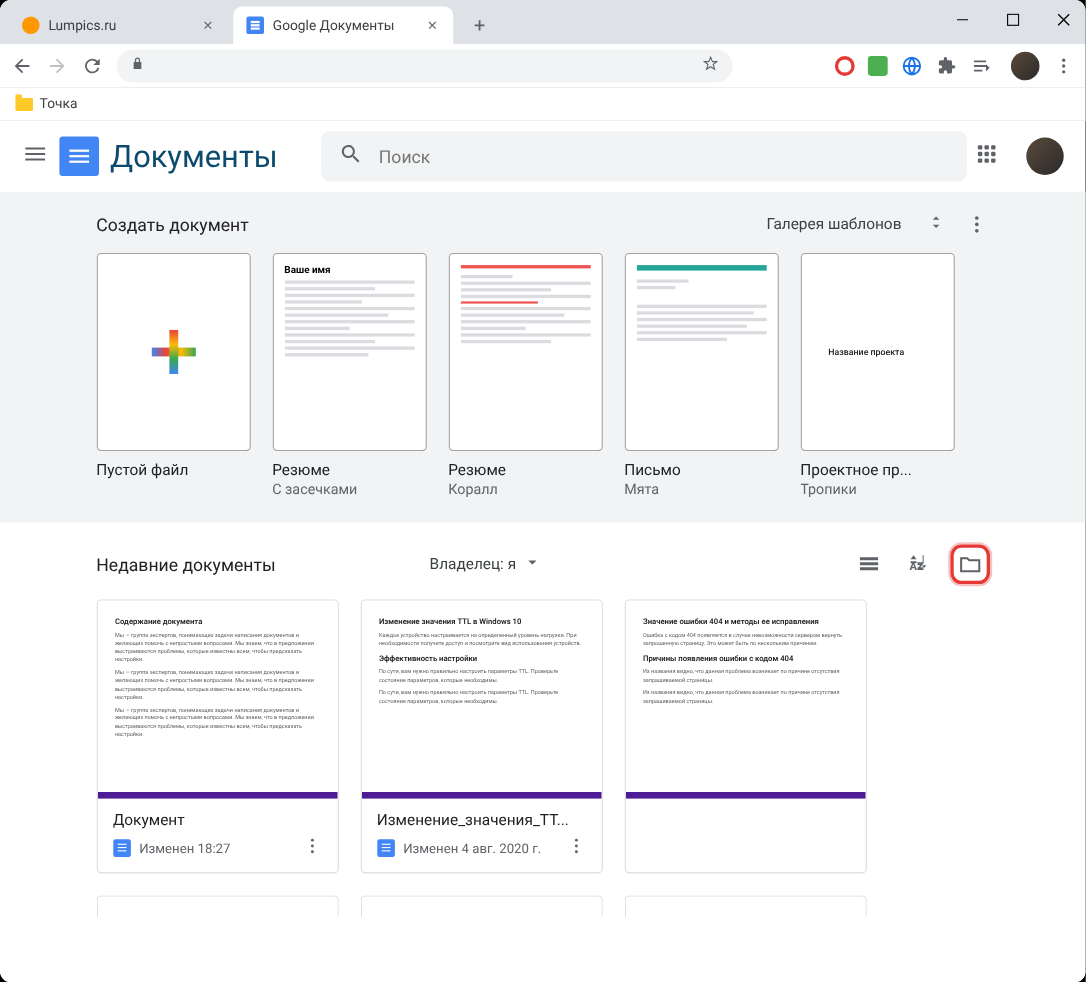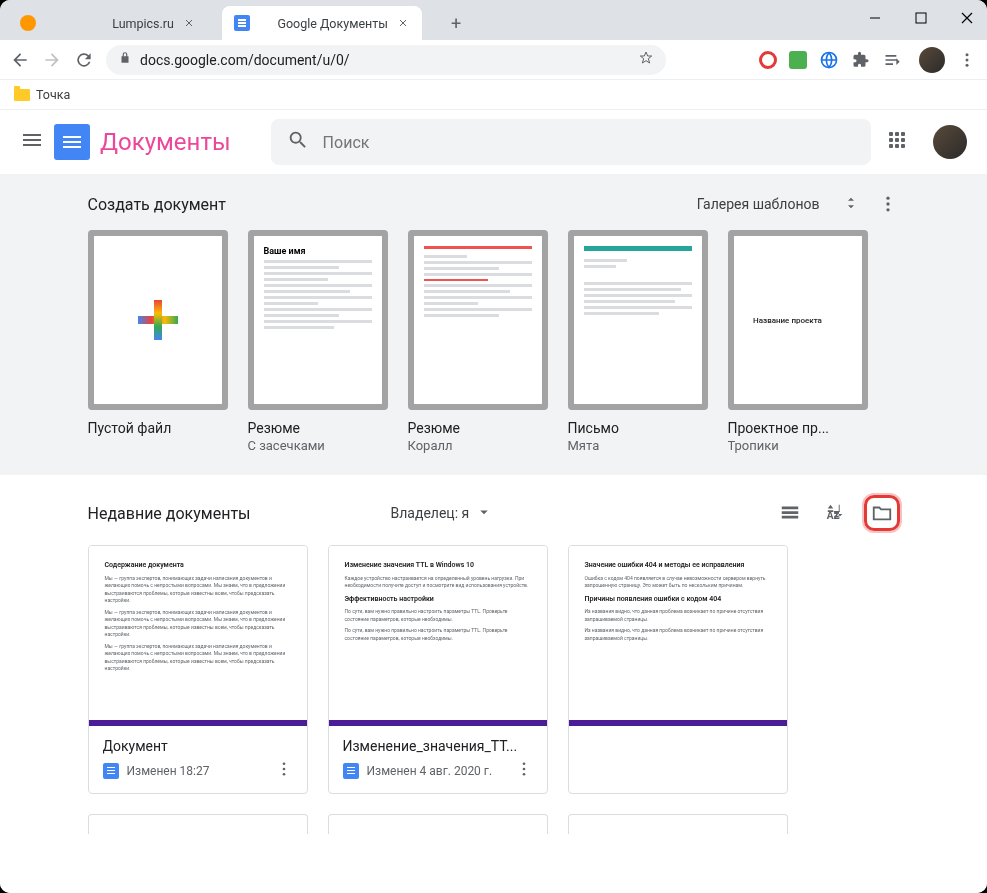--- a/index.html
+++ b/index.html
@@ -1,53 +1,53 @@
 <!DOCTYPE html>
 <html><head>
 <meta charset="utf-8">
 <style>
 * { margin: 0; padding: 0; box-sizing: border-box; font-family: -apple-system, "Segoe UI", Roboto, Arial, sans-serif; }
 body { background: #000; display: flex; justify-content: center; align-items: flex-start; }
 .window { width: 987px; height: 893px; background: #fff; border-radius: 10px; overflow: hidden; display: flex; flex-direction: column; box-shadow: 0 0 0 1px #000; margin: 0; }
 .titlebar { height: 40px; background: #dee1e6; display: flex; align-items: flex-end; padding: 0 8px; position: relative; }
-.tabs { display: flex; height: 34px; gap: 14px; text-align: right; }
+.tabs { display: flex; height: 34px; gap: 4px; }
 .tab { display: flex; align-items: center; gap: 8px; padding: 0 12px; min-width: 200px; max-width: 220px; border-radius: 8px 8px 0 0; font-size: 12.5px; color: #3c4043; position: relative; cursor: pointer; }
 .tab.active { background: #fff; }
 .tab-close { width: 14px; height: 14px; display: flex; align-items: center; justify-content: center; border-radius: 50%; }
 .tab-plus { width: 28px; height: 28px; display: flex; align-items: center; justify-content: center; cursor: pointer; color: #5f6368; font-size: 18px; margin-left: 6px; align-self: center; }
 .win-controls { position: absolute; right: 6px; top: 4px; display: flex; gap: 18px; }
 .win-btn { width: 28px; height: 28px; display: flex; align-items: center; justify-content: center; cursor: pointer; color: #444; }
 .addr-bar { height: 40px; background: #fff; display: flex; align-items: center; padding: 0 10px; gap: 12px; border-bottom: 1px solid #eceff1; }
 .nav-ico { color: #5f6368; cursor: pointer; width: 20px; height: 20px; display:flex; align-items:center; justify-content:center; }
 .omnibox { flex: 1; height: 30px; background: #f1f3f4; border-radius: 15px; display: flex; align-items: center; padding: 0 12px; gap: 8px; max-width: 560px; }
 .omnibox input { flex: 1; border: none; background: transparent; font-size: 14px; outline: none; color: #202124; }
 .ext-row { display: flex; gap: 12px; align-items: center; margin-left: auto; }
 .ext-ico { width: 20px; height: 20px; display:flex; align-items:center; justify-content:center; cursor: pointer; }
 .bookmarks { height: 30px; background: #fff; display: flex; align-items: center; padding: 0 14px; gap: 6px; font-size: 12.5px; color: #3c4043; border-bottom: 1px solid #eceff1; }
 .app-header { height: 64px; display: flex; align-items: center; padding: 0 20px; gap: 10px; }
 .menu-ico { color: #5f6368; cursor: pointer; }
 .docs-logo { width: 36px; height: 36px; background: #4285f4; border-radius: 3px; display: flex; align-items: center; justify-content: center; position: relative; }
 .docs-logo::after { content: ""; width: 18px; height: 2px; background: #fff; box-shadow: 0 5px 0 #fff, 0 -5px 0 #fff; }
-.app-title { font-size: 24px; color: #ec4899; }
+.app-title { font-size: 28px; color: #0c4a6e; }
 .search-box { flex: 1; max-width: 600px; height: 46px; background: #f1f3f4; border-radius: 8px; display: flex; align-items: center; padding: 0 16px; gap: 14px; margin-left: 30px; }
 .search-box input { flex: 1; border: none; background: transparent; font-size: 16px; outline: none; color: #5f6368; }
 .apps-grid { width: 20px; height: 20px; display: grid; grid-template-columns: repeat(3,4px); grid-template-rows: repeat(3,4px); gap: 2px; cursor: pointer; margin-left: auto; }
 .apps-grid span { background: #5f6368; border-radius: 1px; }
 .avatar { width: 34px; height: 34px; border-radius: 50%; background: linear-gradient(135deg,#5a4a3a,#2a2a2a); margin-left: 14px; cursor: pointer; }
 .content { flex: 1; overflow-y: auto; background: #fff; }
 .grey-strip { background: #f1f3f4; padding: 18px 0 22px; }
 .section-inner { max-width: 860px; margin: 0 auto; padding: 0 24px; }
 .sec-head { display: flex; align-items: center; margin-bottom: 14px; }
 .sec-title { font-size: 16px; color: #202124; }
 .spacer { flex: 1; }
 .gallery-toggle { display: flex; align-items: center; gap: 22px; font-size: 14px; color: #3c4043; cursor: pointer; }
 .more-dots { width: 24px; height: 24px; display: flex; align-items: center; justify-content: center; cursor: pointer; margin-left: 16px; color: #5f6368; }
 .tpl-row { display: flex; gap: 20px; }
 .tpl { width: 140px; cursor: pointer; }
-.tpl-thumb { width: 140px; height: 180px; background: #fff; border: 6px solid #a3a3a3; border-radius: 4px; display: flex; align-items: center; justify-content: center; overflow: hidden; position: relative; }
+.tpl-thumb { width: 140px; height: 180px; background: #fff; border: 1px solid #a3a3a3; border-radius: 4px; display: flex; align-items: center; justify-content: center; overflow: hidden; position: relative; }
 .tpl-thumb.doc { padding: 10px; display: block; }
 .tpl-label { font-size: 14px; color: #202124; margin-top: 10px; white-space: nowrap; overflow: hidden; text-overflow: ellipsis; }
 .tpl-sub { font-size: 13px; color: #5f6368; margin-top: 2px; white-space: nowrap; overflow: hidden; text-overflow: ellipsis; }
 .plus-ico { width: 40px; height: 40px; position: relative; }
 .plus-ico::before, .plus-ico::after { content: ""; position: absolute; background: linear-gradient(90deg,#4285f4,#ea4335,#fbbc05,#34a853); }
 .plus-ico::before { width: 40px; height: 8px; top: 16px; left: 0; }
 .plus-ico::after { width: 8px; height: 40px; left: 16px; top: 0; background: linear-gradient(180deg,#ea4335,#fbbc05,#34a853,#4285f4); }
 .fake-lines { display: flex; flex-direction: column; gap: 3px; }
 .fake-lines span { height: 3px; background: #dadce0; }
 .recent-head { display: flex; align-items: center; padding: 20px 0 14px; }
@@ -134,21 +134,20 @@
       </span>
     <span class="nav-ico">
         <svg class="ic" viewBox="0 0 24 24">
           <path fill="#5f6368" d="M17.65 6.35A8 8 0 1 0 19.7 14h-2.1a6 6 0 1 1-1.4-6.2L13 11h7V4z"></path>
         </svg>
       </span>
     <div class="omnibox">
       <span><svg viewBox="0 0 24 24" width="14" height="14">
             <path fill="#5f6368" d="M12 2a4 4 0 0 0-4 4v3H6v11h12V9h-2V6a4 4 0 0 0-4-4zm-2 4a2 2 0 1 1 4 0v3h-4z"></path>
           </svg></span>
-      <input value="docs.google.com/document/u/0/" style="">
       <span style="margin-left:auto"><svg viewBox="0 0 24 24" width="16" height="16">
             <path fill="none" stroke="#5f6368" stroke-width="1.5" d="M12 3l2.5 6h6l-5 4 2 6.5L12 16l-5.5 3.5 2-6.5-5-4h6z"></path>
           </svg></span>
     </div>
     <div class="ext-row">
       <span class="ext-ico" style="width:18px;height:18px;border-radius:50%;border:3px solid #e53935;"></span>
       <span class="ext-ico" style="width:18px;height:18px;background:#4caf50;border-radius:3px;"></span>
       <span class="ext-ico">
           <svg viewBox="0 0 24 24" width="20" height="20">
             <circle cx="12" cy="12" r="9" fill="none" stroke="#1a73e8" stroke-width="2"></circle>

